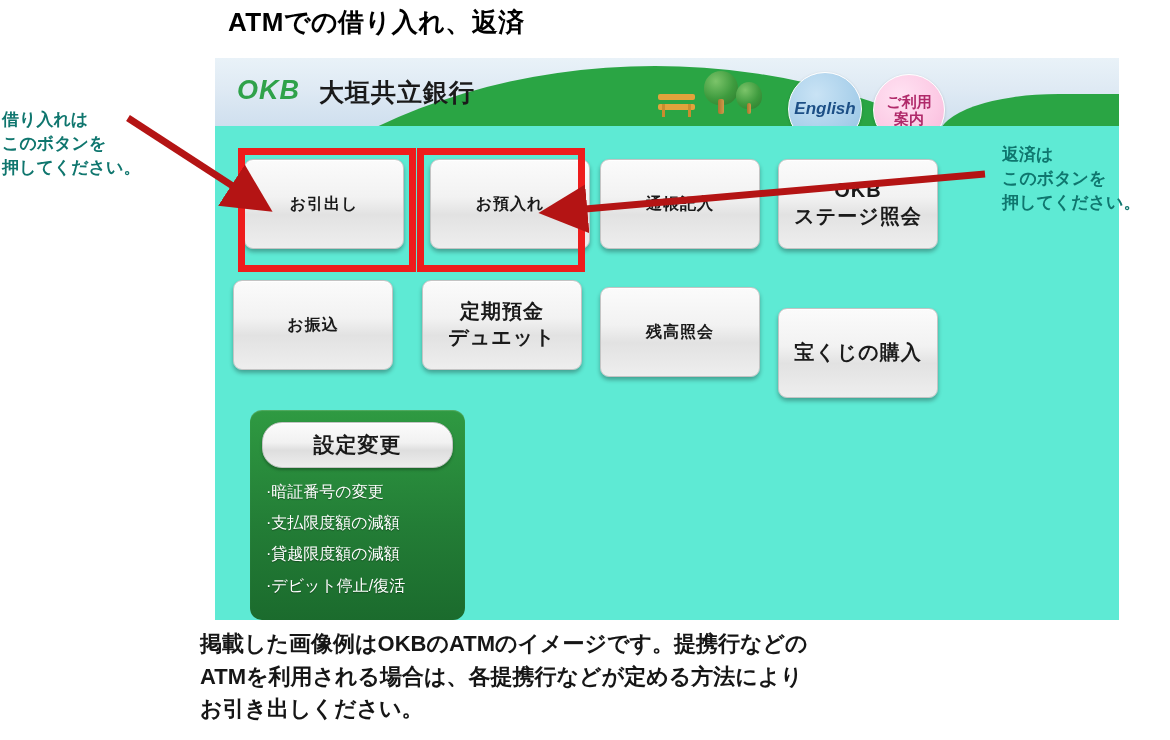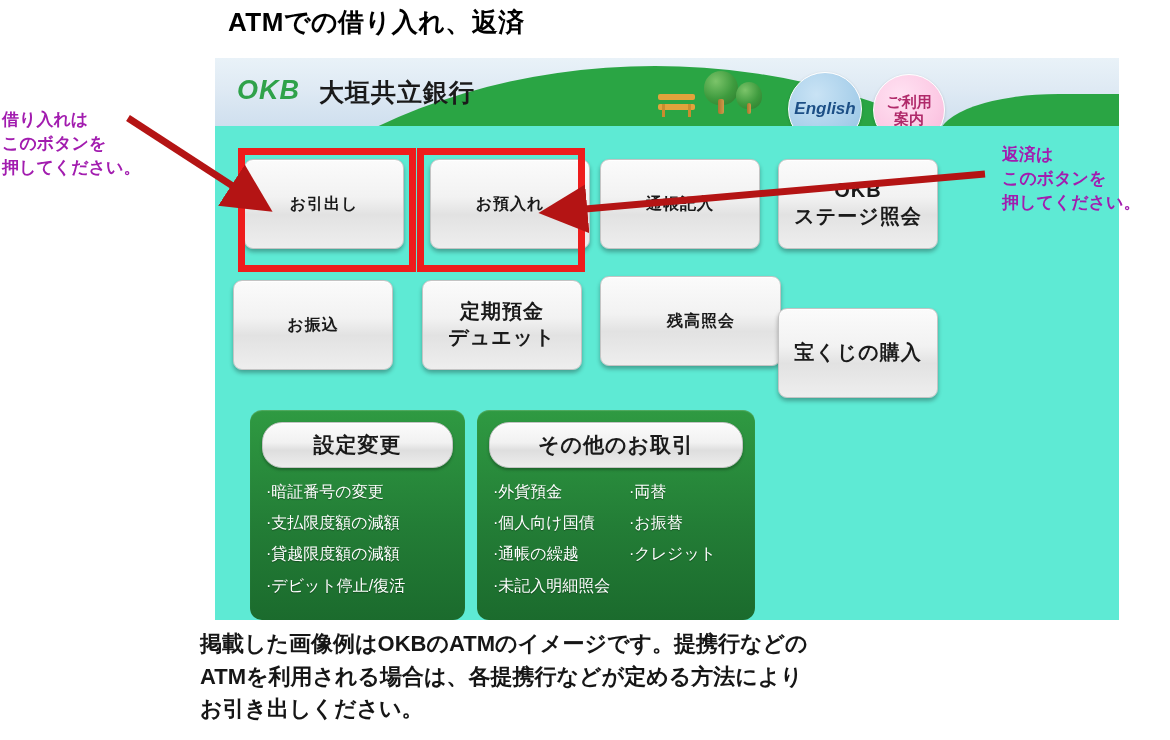--- a/index.html
+++ b/index.html
@@ -175,21 +175,21 @@
   .atm-btn .l2 { display: block; }
 
   
   #btn-withdraw  { left: 29px;  top: 101px; width: 158px; height: 88px; }
   #btn-deposit   { left: 215px; top: 101px; width: 158px; height: 88px; }
   #btn-passbook  { left: 385px; top: 101px; width: 158px; height: 88px; }
   #btn-stage     { left: 563px; top: 101px; width: 158px; height: 88px; font-size: 20px; }
   
   #btn-transfer  { left: 18px;  top: 222px; width: 158px; height: 88px; }
   #btn-duet      { left: 207px; top: 222px; width: 158px; height: 88px; font-size: 20px; }
-  #btn-balance   { left: 385px; top: 218px; width: 158px; height: 88px; padding-left: 21px; }
+  #btn-balance   { left: 385px; top: 229px; width: 158px; height: 88px; }
   #btn-lottery   { left: 563px; top: 222px; width: 158px; height: 88px; font-size: 20px; margin-top: 28px; }
 
   
   .panel {
     position: absolute;
     border-radius: 12px;
     background: linear-gradient(180deg, #2f9a42 0%, #237d36 55%, #1b6b2d 100%);
     box-shadow: inset 0 1px 1px rgba(255,255,255,0.18);
   }
   #panel-settings { left: 35px;  top: 352px; width: 215px; height: 210px; }
@@ -233,21 +233,21 @@
     border: 7px solid #ee1c1c;
     box-sizing: border-box;
     pointer-events: none;
   }
   #redbox-withdraw { left: 238px; top: 148px; width: 178px; height: 124px; }
   #redbox-deposit  { left: 417px; top: 148px; width: 168px; height: 124px; }
 
   
   .annot {
     position: absolute;
-    color: #a21caf;
+    color: #0f766e;
     font-size: 17px;
     font-weight: bold;
     line-height: 1.42;
     white-space: nowrap;
   }
   #annot-left  { left: 2px;   top: 108px; }
   #annot-right { left: 1002px; top: 143px; }
 
   svg.arrow { position: absolute; overflow: visible; pointer-events: none; }
   #arrow-left  { left: 0;   top: 0; width: 300px; height: 260px; }
@@ -324,34 +324,20 @@
   <div class="panel" id="panel-settings">
     <div class="panel-head">設定変更</div>
     <div class="panel-list" id="settings-list">
       <div>暗証番号の変更</div>
       <div>支払限度額の減額</div>
       <div>貸越限度額の減額</div>
       <div>デビット停止/復活</div>
     </div>
   </div>
 
-  <div class="panel" id="panel-other">
-    <div class="panel-head">その他のお取引</div>
-    <div class="panel-list" id="other-list-1">
-      <div>外貨預金</div>
-      <div>個人向け国債</div>
-      <div>通帳の繰越</div>
-      <div>未記入明細照会</div>
-    </div>
-    <div class="panel-list" id="other-list-2">
-      <div>両替</div>
-      <div>お振替</div>
-      <div>クレジット</div>
-    </div>
-  </div>
 
 </div>
 
 <div class="red-box" id="redbox-withdraw"></div>
 <div class="red-box" id="redbox-deposit"></div>
 
 <div class="annot" id="annot-left">
   <div>借り入れは</div>
   <div>このボタンを</div>
   <div>押してください。</div>

